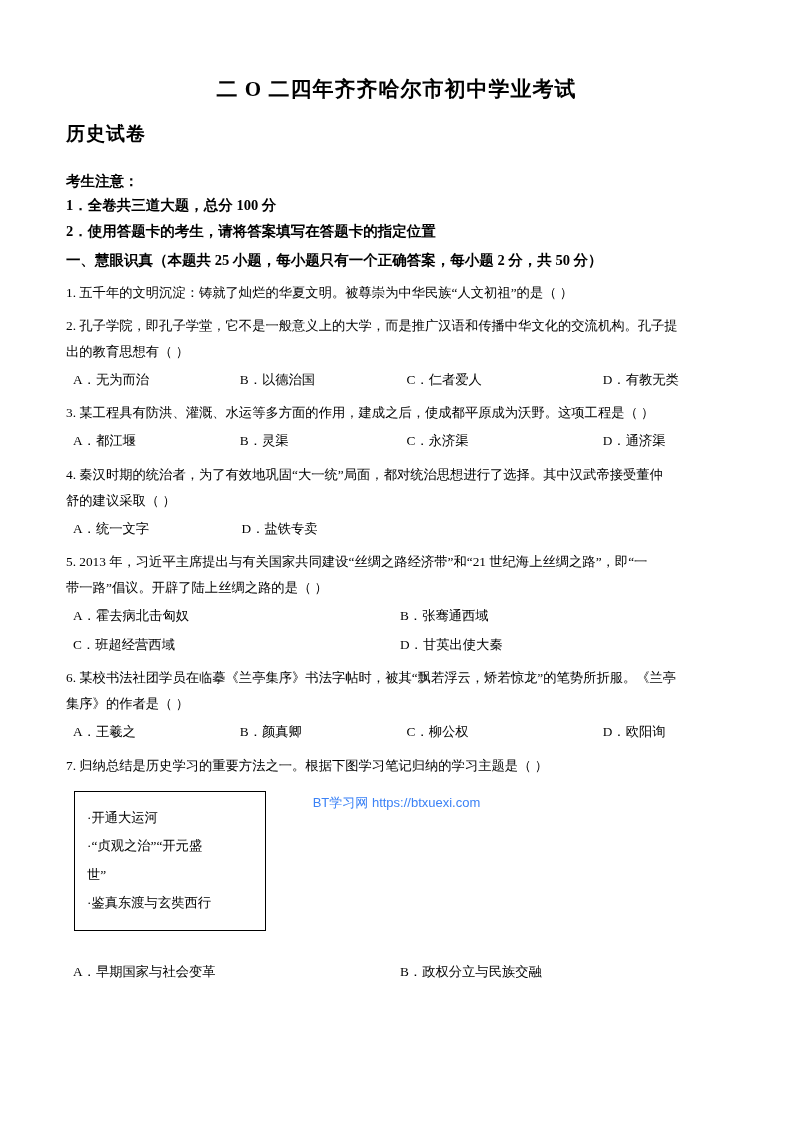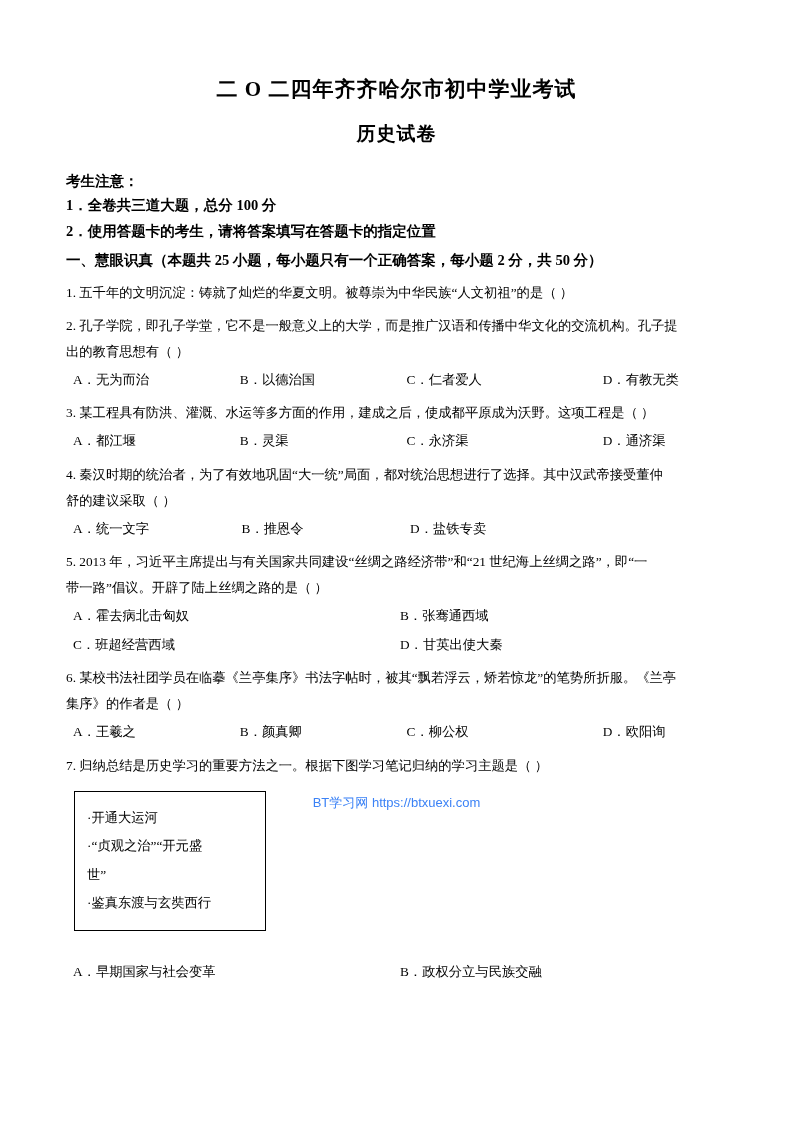--- a/index.html
+++ b/index.html
@@ -25,21 +25,21 @@
   .title-main {
     text-align: center;
     font-size: 21px;
     font-weight: bold;
     letter-spacing: 1px;
     margin-top: 14px;
     margin-bottom: 0;
     line-height: 1.5;
   }
   .title-sub {
-    text-align: center;
+    text-align: left;
     font-size: 19px;
     font-weight: bold;
     letter-spacing: 1px;
     margin-top: 14px;
     margin-bottom: 0;
     line-height: 1.5;
   }
   .notice-head {
     font-size: 14.5px;
     font-weight: bold;
@@ -137,21 +137,20 @@
     <div class="opt-indent">A．都江堰</div>
     <div>B．灵渠</div>
     <div>C．永济渠</div>
     <div>D．通济渠</div>
   </div>
 
   <div class="q">4. 秦汉时期的统治者，为了有效地巩固“大一统”局面，都对统治思想进行了选择。其中汉武帝接受董仲</div>
   <div class="q-cont">舒的建议采取（      ）</div>
   <div class="opts custom">
     <div class="opt-indent">A．统一文字</div>
-    <div>B．推恩令</div>
     <div>D．盐铁专卖</div>
   </div>
 
   <div class="q">5. 2013 年，习近平主席提出与有关国家共同建设“丝绸之路经济带”和“21 世纪海上丝绸之路”，即“一</div>
   <div class="q-cont">带一路”倡议。开辟了陆上丝绸之路的是（      ）</div>
   <div class="opts two">
     <div class="opt-indent">A．霍去病北击匈奴</div>
     <div>B．张骞通西域</div>
   </div>
   <div class="opts two">

